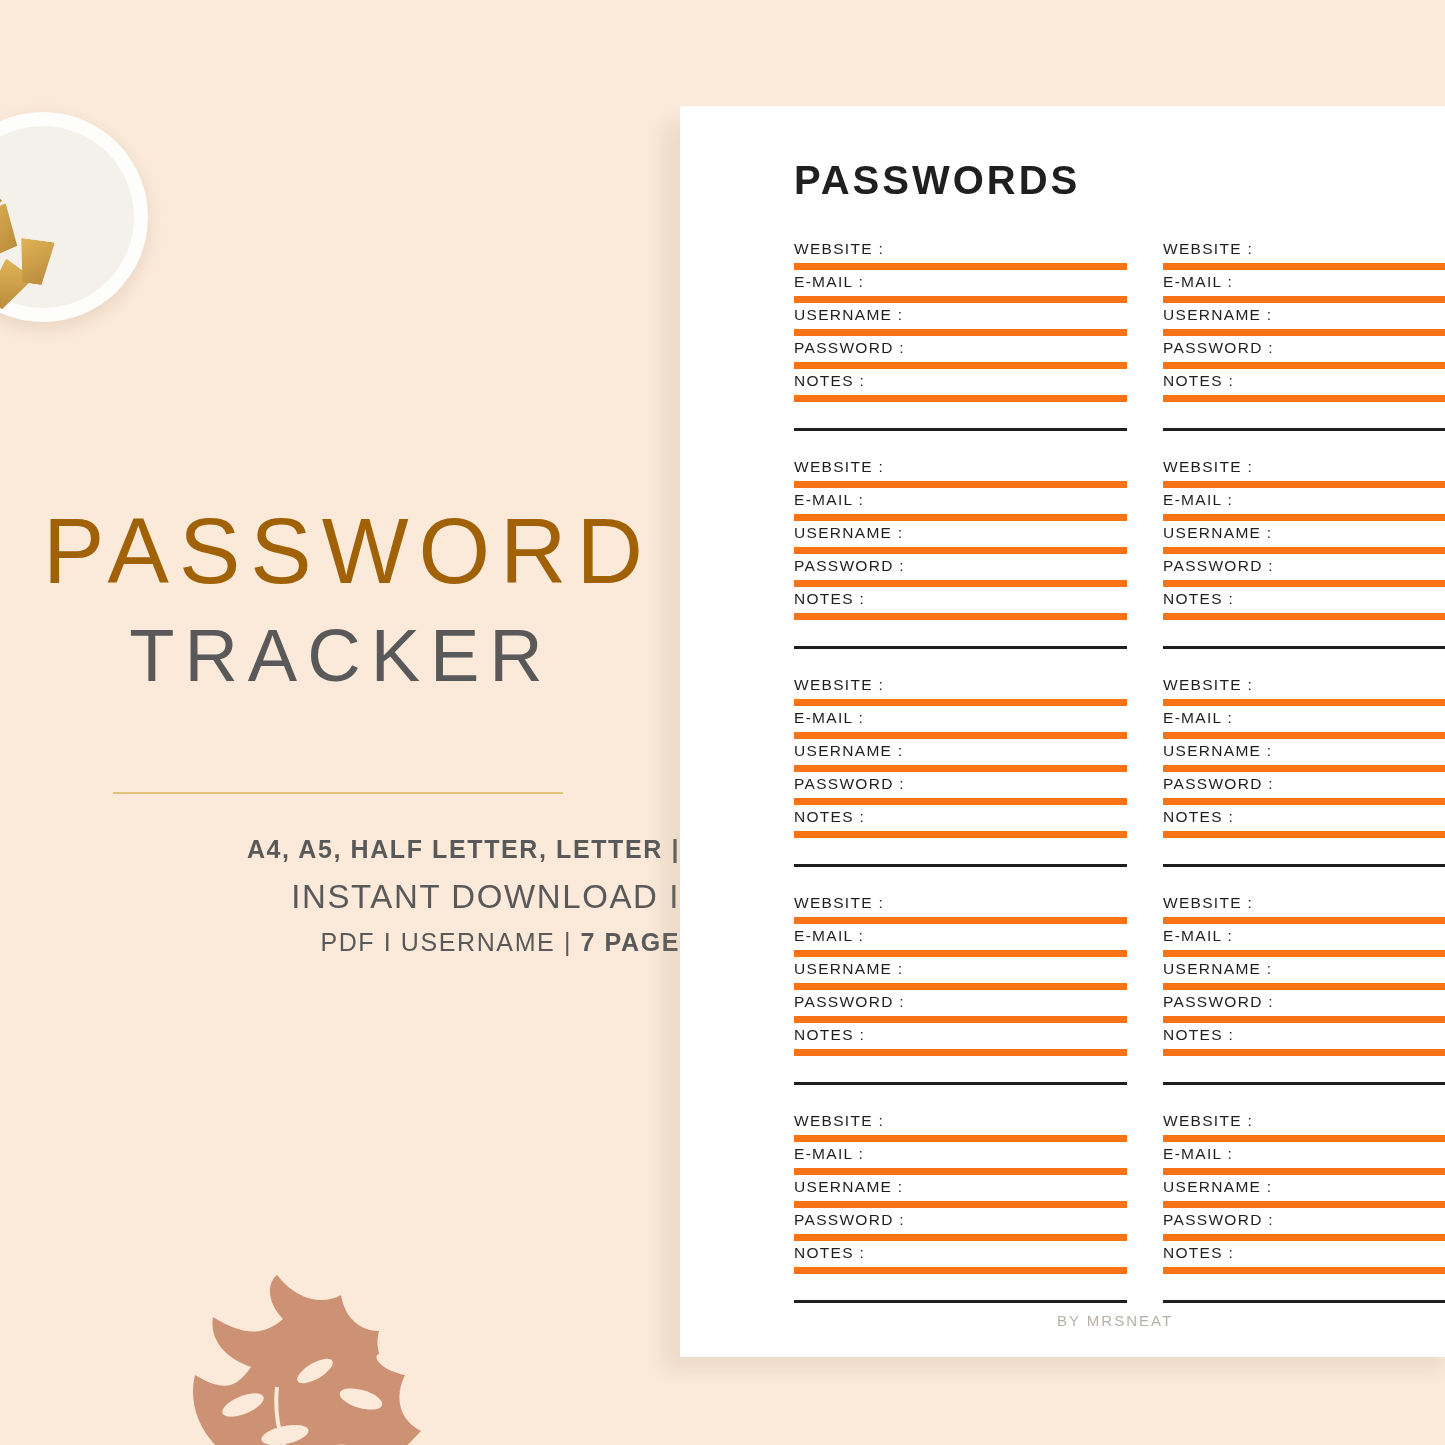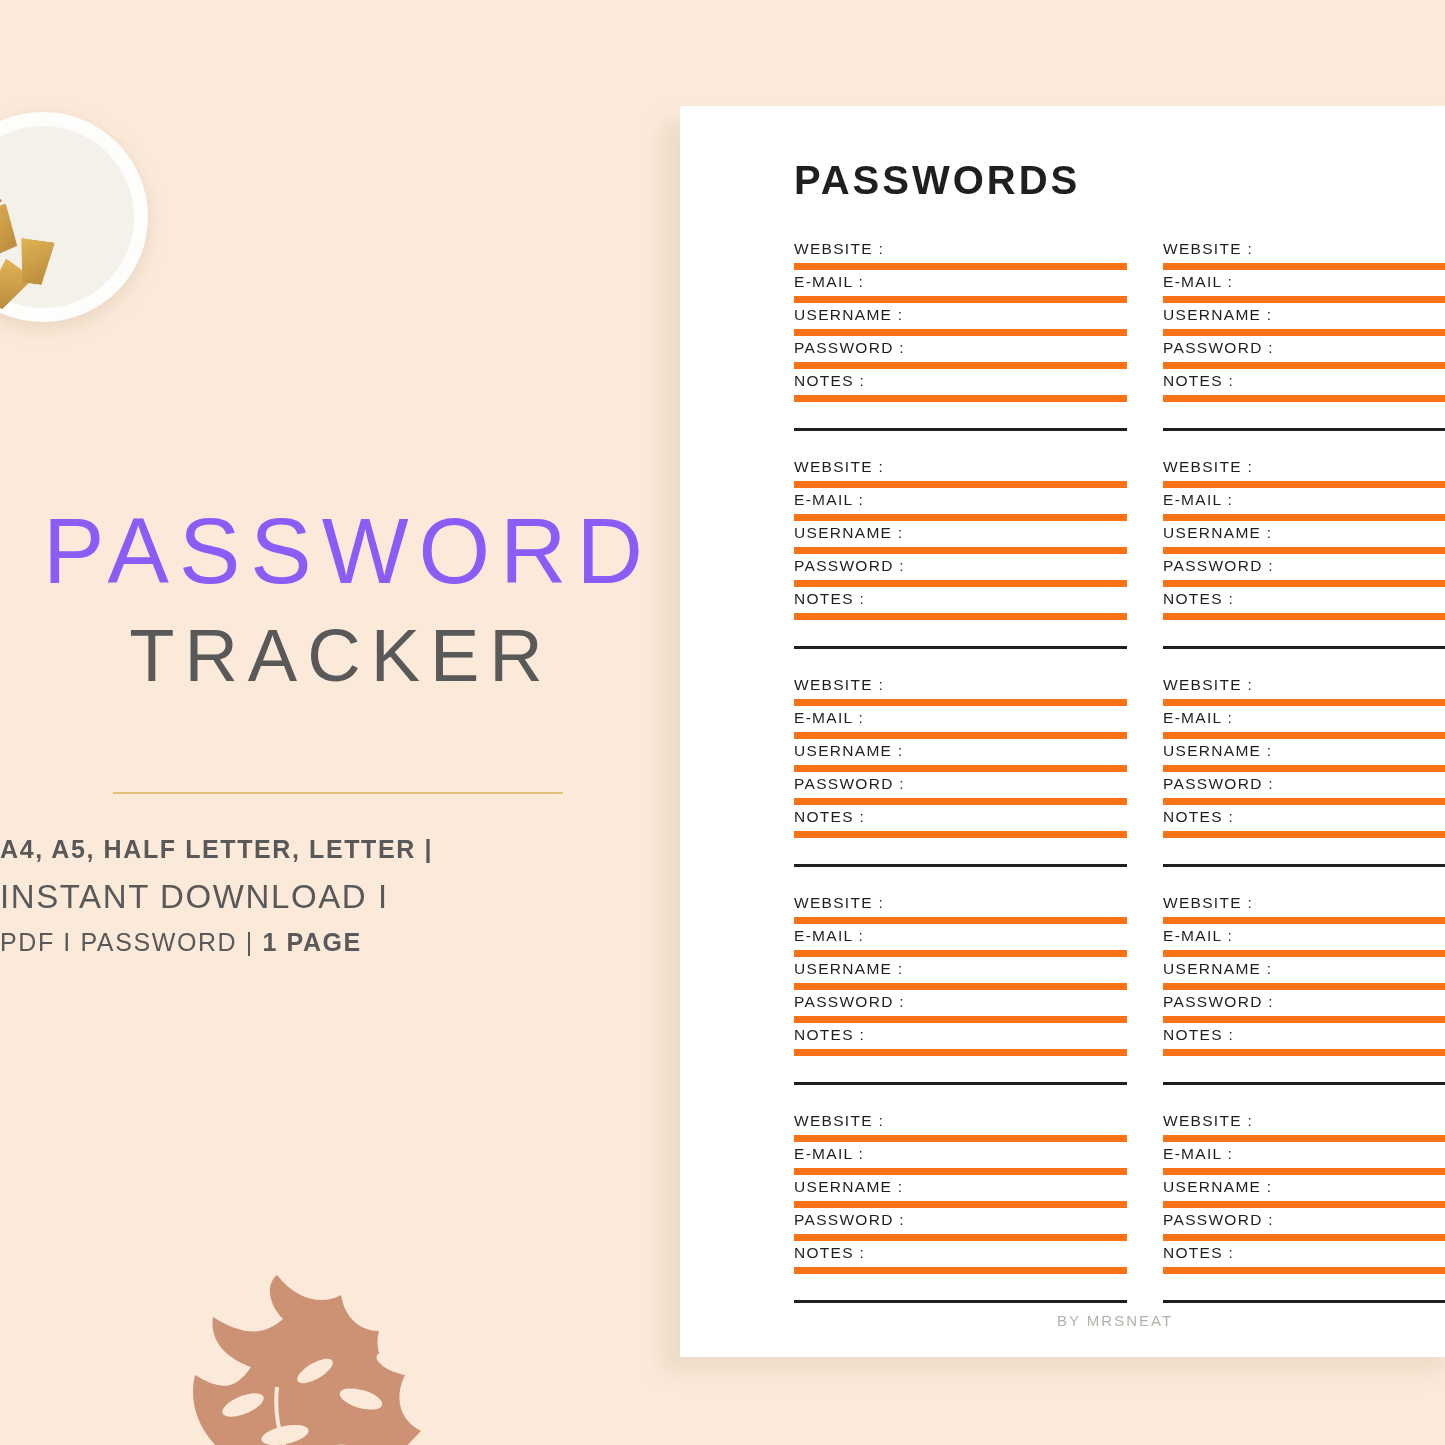--- a/index.html
+++ b/index.html
@@ -22,21 +22,21 @@
 
   .title-block {
     position: absolute;
     left: 0; top: 505px;
     width: 680px;
     text-align: center;
   }
   .title-main {
     font-size: 92px;
     letter-spacing: 10px;
-    color: #8b5cf6;
+    color: #a16207;
     font-weight: 400;
     line-height: 1;
     margin: 0;
     padding-left: 16px;
   }
   .title-sub {
     font-size: 74px;
     letter-spacing: 10px;
     color: #595959;
     font-weight: 400;
@@ -49,21 +49,21 @@
     position: absolute;
     left: 113px; top: 792px;
     width: 450px; height: 2px;
     background: #e2c178;
   }
 
   .meta-block {
     position: absolute;
     left: 0; top: 835px;
     width: 680px;
-    text-align: left;
+    text-align: right;
     color: #595959;
   }
   .meta-line-1 {
     font-size: 25px;
     font-weight: bold;
     letter-spacing: 1.6px;
     margin: 0;
   }
   .meta-line-2 {
     font-size: 33px;
@@ -195,21 +195,21 @@
     <div class="title-main">PASSWORD</div>
     <div class="title-sub">TRACKER</div>
   </div>
 
   <div class="divider"></div>
 
   <div class="meta-block">
     <div class="meta-line-1">A4, A5, HALF LETTER, LETTER |</div>
     <div class="meta-line-2">INSTANT DOWNLOAD I</div>
     <div class="meta-line-3">
-      <span>PDF I PASSWORD | </span><span class="meta-strong">1 PAGE</span>
+      <span>PDF I USERNAME | </span><span class="meta-strong">7 PAGE</span>
     </div>
   </div>
 
   <svg class="leaf" viewBox="0 0 320 220">
     <g fill="#c98a6a">
       <path d="M160 220 C 60 205, 18 150, 30 100 C 60 118, 72 112, 86 92 C 62 84, 44 66, 48 42 C 80 62, 100 60, 118 44 C 104 30, 100 10, 112 0 C 132 26, 158 30, 176 20 C 180 44, 196 56, 214 56 C 208 78, 220 96, 240 100 C 228 124, 236 146, 256 156 C 228 186, 200 212, 160 220 Z" opacity="0.92"></path>
       <path d="M150 214 C 120 190, 108 150, 112 112" stroke="#fbeada" stroke-width="4" fill="none"></path>
     </g>
     <g fill="#fbeada">
       <ellipse cx="78" cy="130" rx="22" ry="9" transform="rotate(-22 78 130)"></ellipse>

